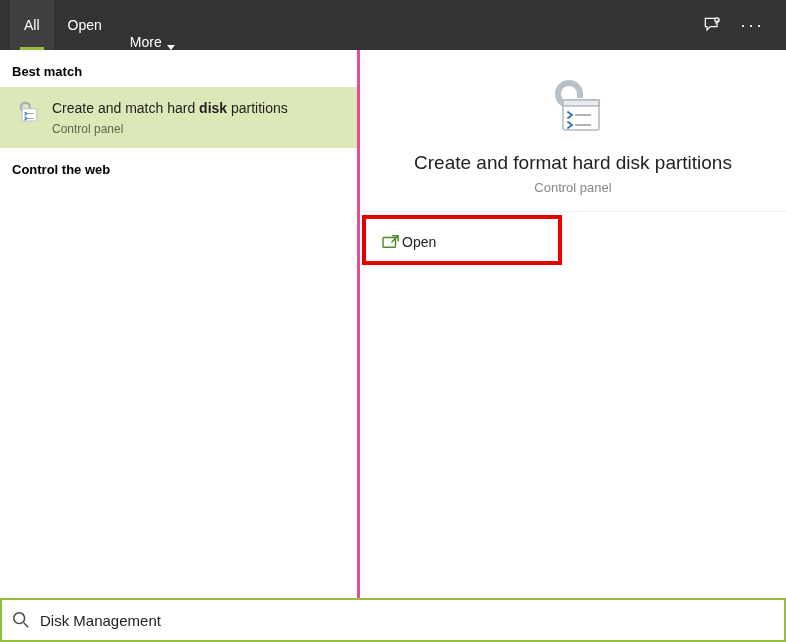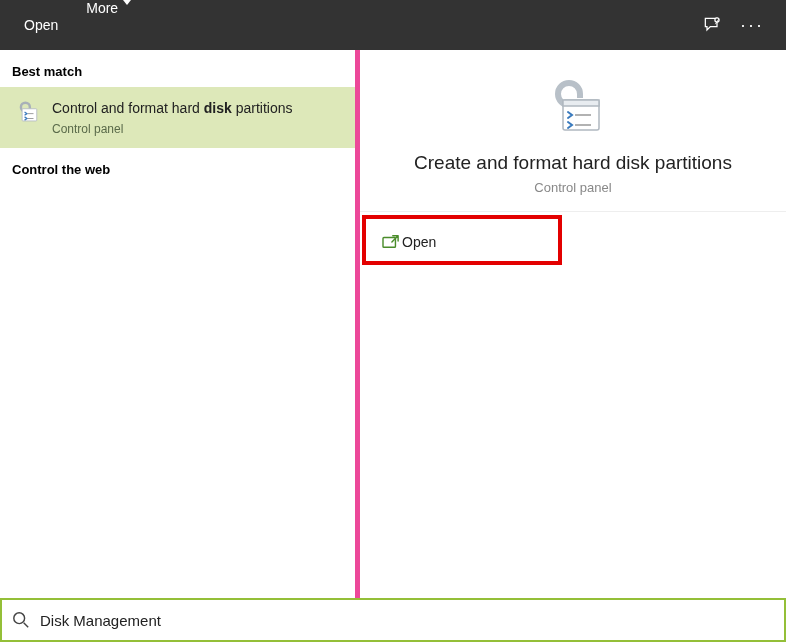--- a/index.html
+++ b/index.html
@@ -27,37 +27,37 @@
     .tab.active { background: #3f3f3f; }
     .tab.active::after {
       content: '';
       position: absolute;
       bottom: 0;
       left: 10px;
       right: 10px;
       height: 3px;
       background: #94bf38;
     }
-    .tab-more { display: flex; align-items: flex-start; gap: 5px; }
+    .tab-more { display: flex; align-items: flex-end; gap: 5px; }
     .dropdown-arrow {
       width: 0; height: 0;
       border-left: 4px solid transparent;
       border-right: 4px solid transparent;
       border-top: 5px solid #fff;
     }
     .tabs-right { display: flex; align-items: center; gap: 18px; padding-right: 12px; }
     .icon-btn { color: #fff; cursor: pointer; display: flex; align-items: center; }
     .ellipsis { font-size: 18px; letter-spacing: 2px; color: #fff; }
     
     .body { display: flex; height: calc(100% - 50px - 44px); }
     
     .left-pane {
       width: 360px;
       background: #fff;
-      border-right: 5px solid #ec4899;
+      border-right: 3px solid #ec4899;
     }
     .section-header {
       font-size: 13px;
       font-weight: 600;
       padding: 14px 12px 8px 12px;
       color: #000;
     }
     .best-match-item {
       background: #dde8b9;
       padding: 12px 14px;
@@ -153,20 +153,21 @@
       color: #222;
       font-family: inherit;
     }
     .search-input::placeholder { color: #999; }
   </style>
 </head>
 <body>
 
 <div class="tabs-bar">
   <div class="tabs-left">
+    <div class="tab active">All</div>
     <div class="tab">Open</div>
     <div class="tab tab-more">
       <span>More</span>
       <span class="dropdown-arrow"></span>
     </div>
   </div>
   <div class="tabs-right">
     <span class="icon-btn">
       <svg width="20" height="20" viewBox="0 0 24 24" fill="none" stroke="#fff" stroke-width="1.5">
         <path d="M4 4h14v10H10l-4 4v-4H4z"></path>
@@ -184,21 +185,21 @@
     <div class="best-match-item">
       <svg class="cp-icon-small" viewBox="0 0 32 32">
         <path d="M14 3a7 7 0 0 1 7 7v2h-3v-2a4 4 0 1 0-4 4h2v3h-2a7 7 0 0 1 0-14z" fill="#a8b0b8"></path>
         <rect x="10" y="12" width="18" height="15" rx="1" fill="#fff" stroke="#b0b8c0" stroke-width="1"></rect>
         <path d="M13 16l3 2-3 2m0 2l3 2-3 2" stroke="#3a7abd" stroke-width="1.5" fill="none"></path>
         <line x1="17" y1="18" x2="24" y2="18" stroke="#888" stroke-width="1"></line>
         <line x1="17" y1="24" x2="24" y2="24" stroke="#888" stroke-width="1"></line>
       </svg>
       <div>
         <div class="bm-title">
-          <span>Control and format hard </span><b>disk</b><span> partitions</span>
+          <span>Create and match hard </span><b>disk</b><span> partitions</span>
         </div>
         <div class="bm-subtitle">Control panel</div>
       </div>
     </div>
 
     <div class="section-header">Control the web</div>
   </div>
 
   <div class="right-pane">
     <div class="detail-card">

